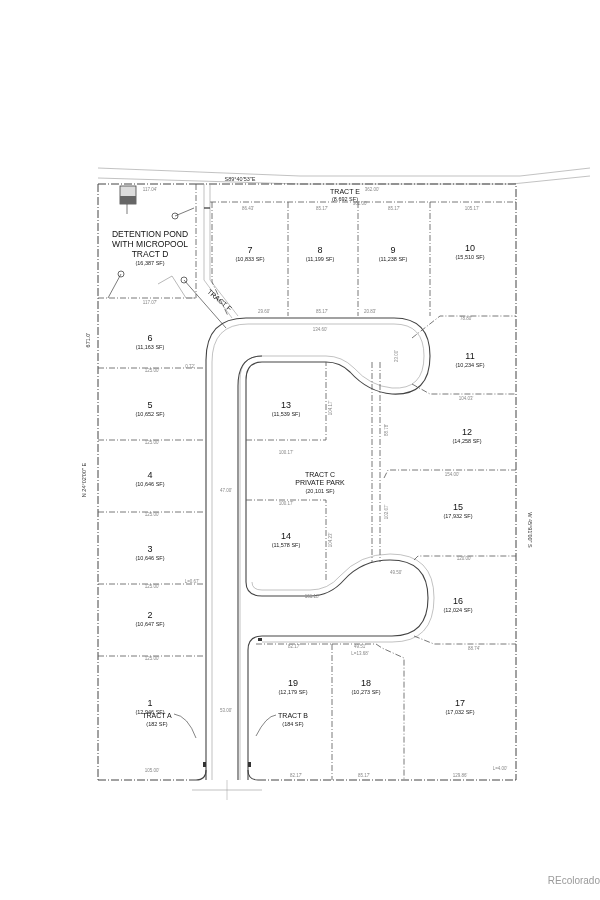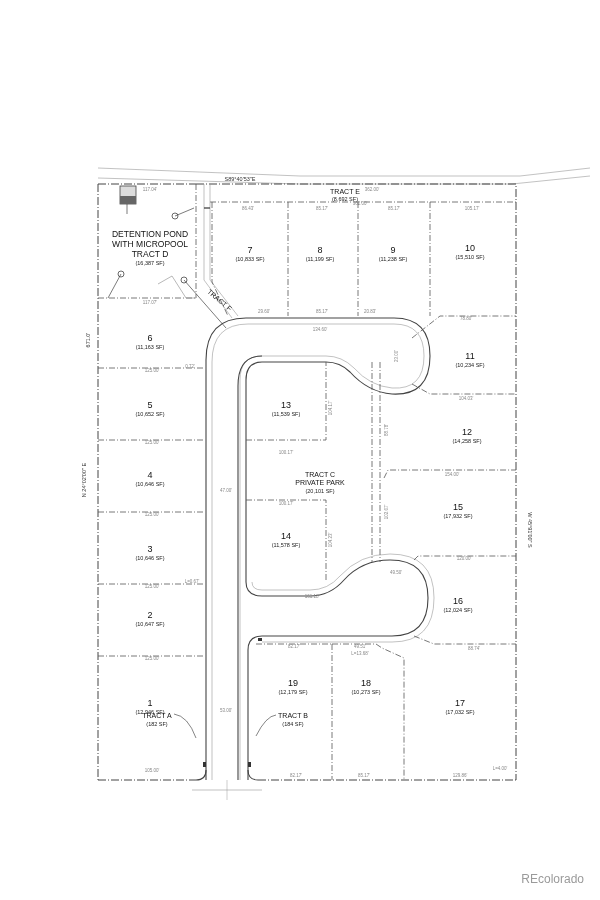--- a/index.html
+++ b/index.html
@@ -9,21 +9,21 @@
   .lot-num { font-size: 9px; fill: #111; text-anchor: middle; font-family: "Liberation Sans", sans-serif; }
   .lot-sf { font-size: 5.5px; fill: #222; text-anchor: middle; font-family: "Liberation Sans", sans-serif; }
   .tract-lbl { font-size: 7px; fill: #111; text-anchor: middle; font-family: "Liberation Sans", sans-serif; }
   .big-lbl { font-size: 8.5px; fill: #111; text-anchor: middle; font-family: "Liberation Sans", sans-serif; }
   .dim { font-size: 4.5px; fill: #888; text-anchor: middle; font-family: "Liberation Sans", sans-serif; }
   .bearing { font-size: 5.5px; fill: #333; text-anchor: middle; font-family: "Liberation Sans", sans-serif; }
   .lotline { fill: none; stroke: #555; stroke-width: 0.8; stroke-dasharray: 6 2 1 2; }
   .road { fill: none; stroke: #444; stroke-width: 1.1; }
   .road-thin { fill: none; stroke: #999; stroke-width: 0.6; }
   .boundary { fill: none; stroke: #444; stroke-width: 1; stroke-dasharray: 8 2 1 2; }
-  #watermark { position: absolute; right: 16px; bottom: 14px; font-size: 12px; color: #9a9a9a;
+  #watermark { position: absolute; right: 0; bottom: 14px; font-size: 10px; color: #9a9a9a;
                font-family: "Liberation Sans", sans-serif; }
 </style>
 </head>
 <body>
 
 <svg id="plat" viewBox="0 0 600 900" xmlns="http://www.w3.org/2000/svg">
 
   <g>
     <path class="road-thin" d="M98 168 L300 176 L520 176 L590 168"></path>
     <path class="road-thin" d="M98 178 L300 184 L512 184 L590 176"></path>

